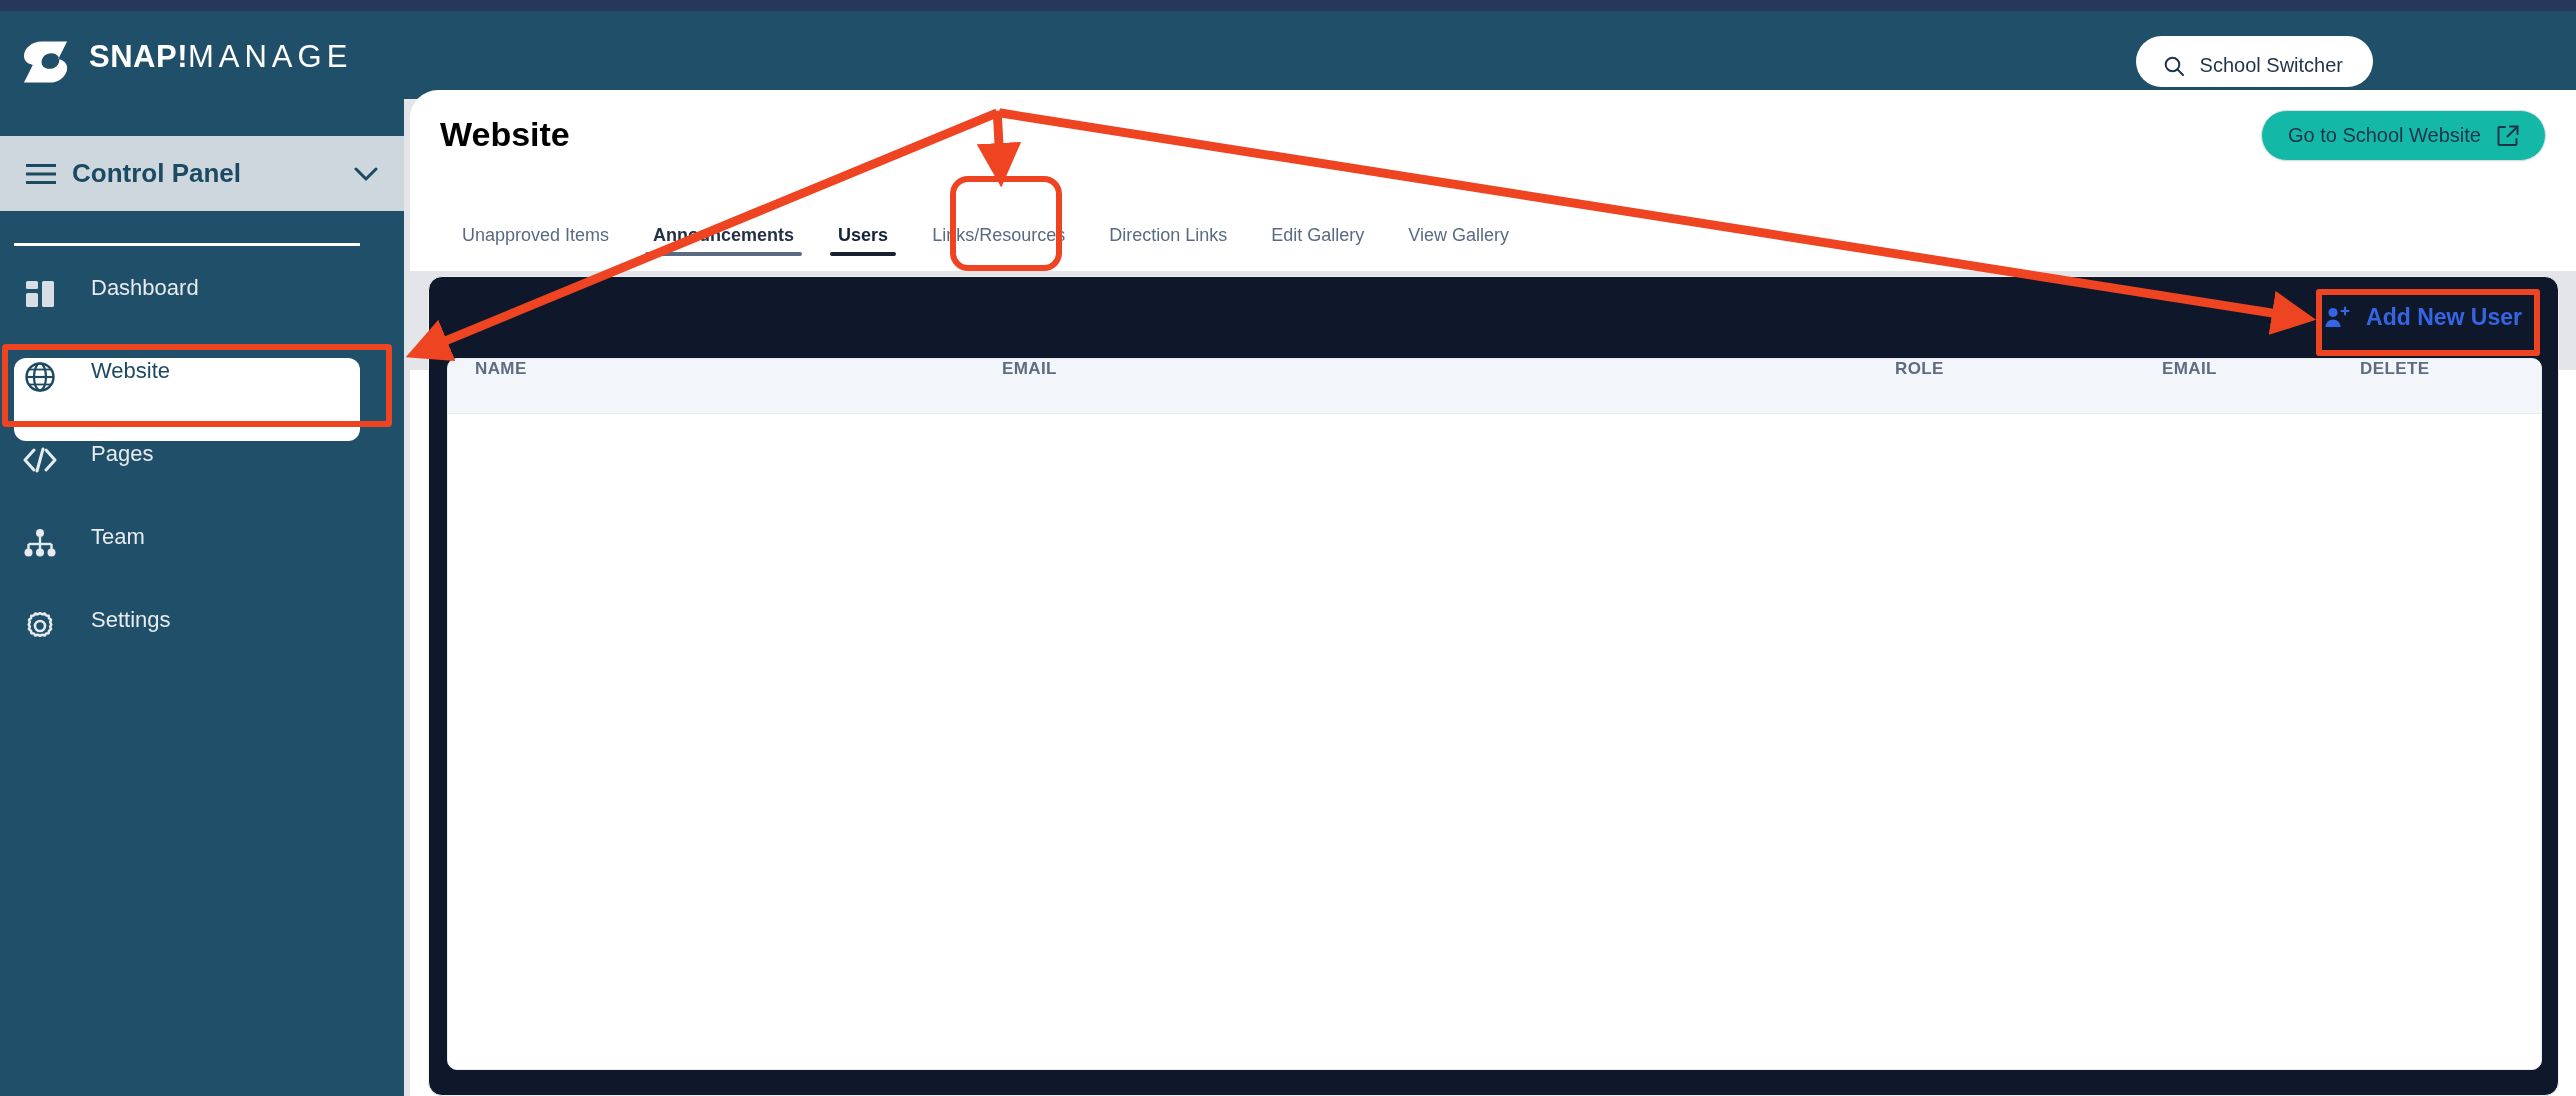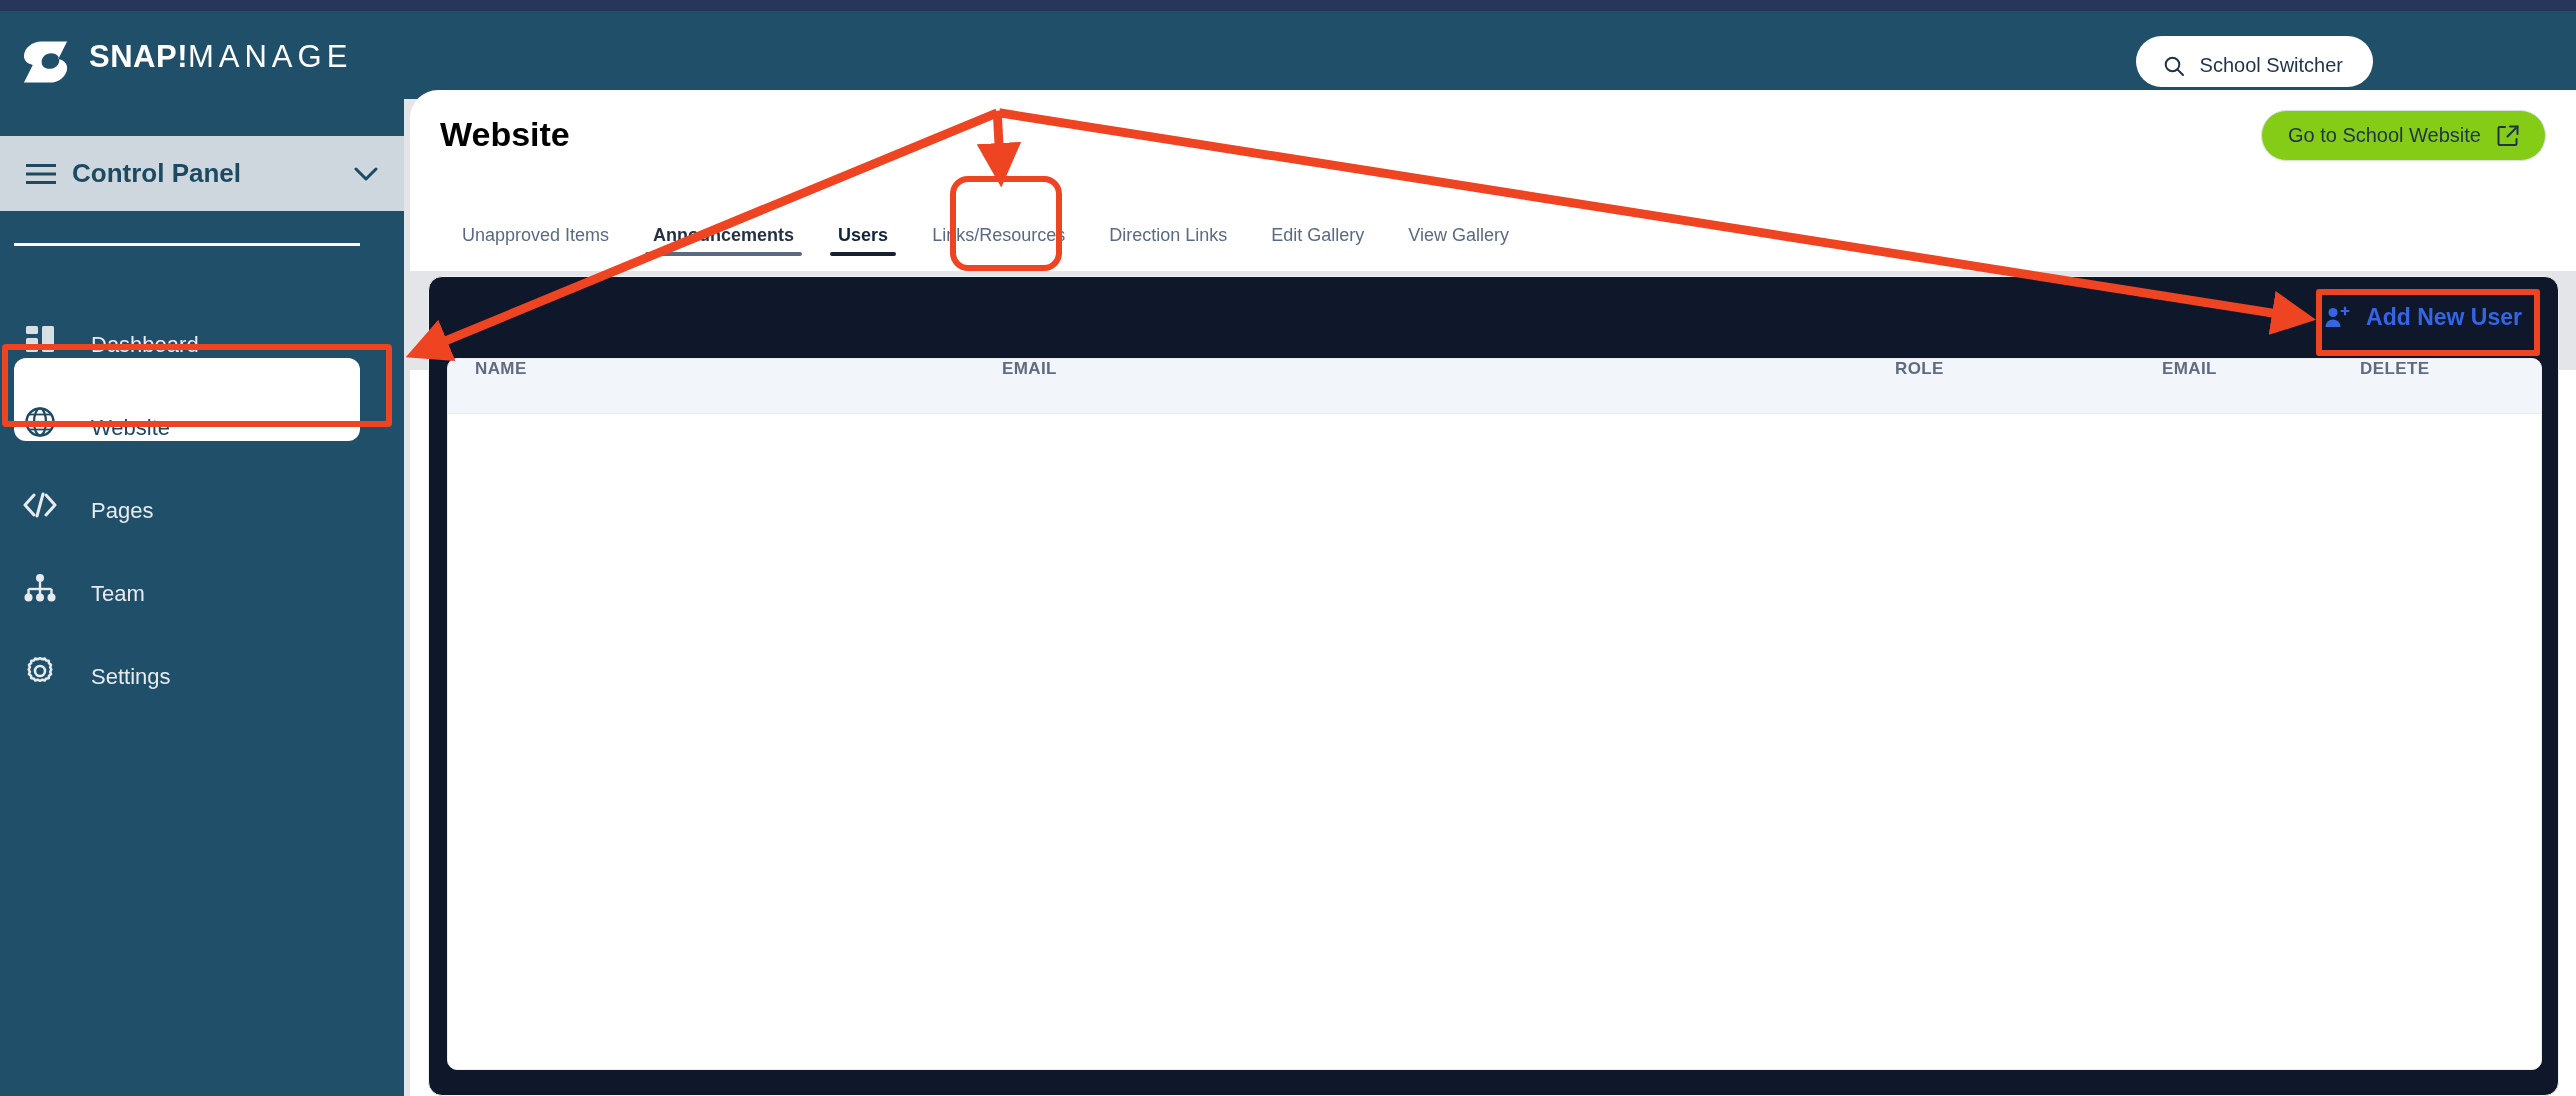--- a/index.html
+++ b/index.html
@@ -88,21 +88,21 @@
 
   .nav { position: absolute; left: 0; top: 275px; width: 404px; }
   .nav-item {
     position: relative;
     height: 83px;
     display: flex; align-items: center;
     padding-left: 14px;
     cursor: pointer;
   }
   .nav-inner {
-    display: flex; align-items: flex-end;
+    display: flex; align-items: flex-start;
     width: 346px; height: 83px;
     padding-left: 7px;
     border-radius: 12px;
   }
   .nav-item.active .nav-inner { background: #ffffff; }
   .nav-icon {
     width: 38px; height: 38px;
     flex: none;
     display: flex; align-items: center; justify-content: center;
     margin-right: 32px;
@@ -119,21 +119,21 @@
     background: #ffffff;
     border-top-left-radius: 28px;
   }
   .page-title {
     position: absolute; left: 30px; top: 25px;
     font-size: 34px; font-weight: 700; color: #000000;
   }
   .go-site-btn {
     position: absolute; right: 30px; top: 20px;
     height: 51px;
-    background: #84cc16;
+    background: #14b8a6;
     border: 1px solid #dcdfe4;
     border-radius: 26px;
     display: flex; align-items: center; gap: 16px;
     padding: 12px 26px;
     cursor: pointer;
     box-shadow: 0 1px 2px rgba(16,24,40,.05);
   }
   .go-site-btn .label { font-size: 20px; color: #1f3349; white-space: nowrap; }
 
   

